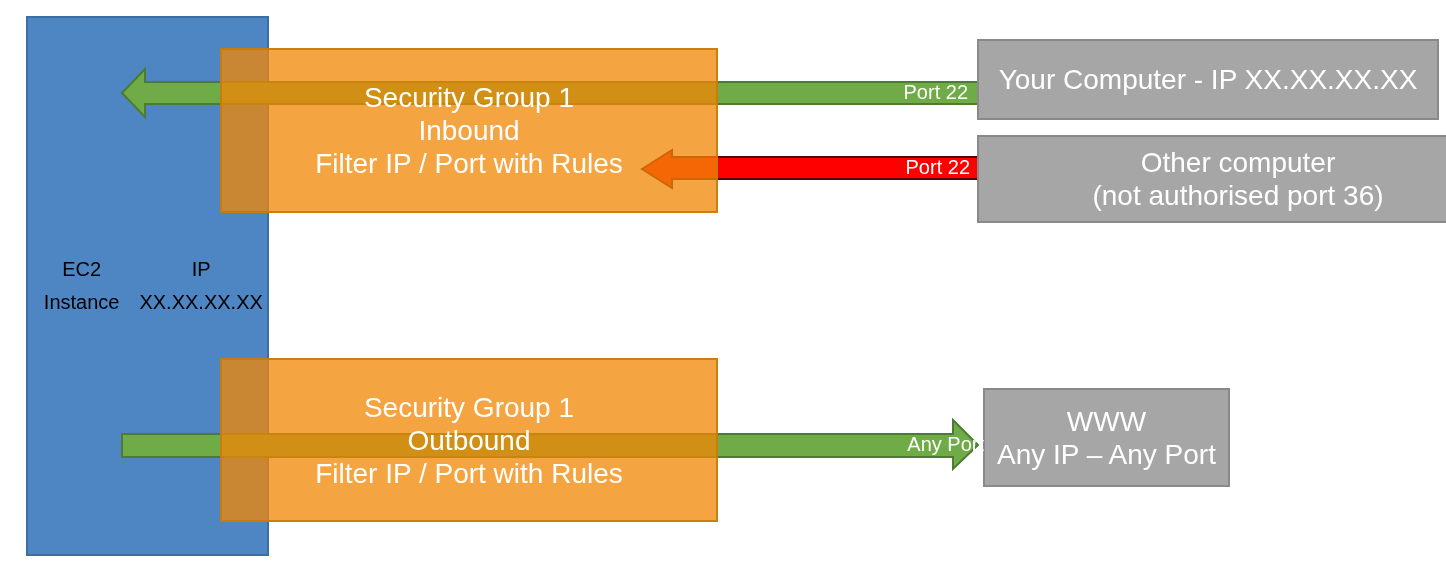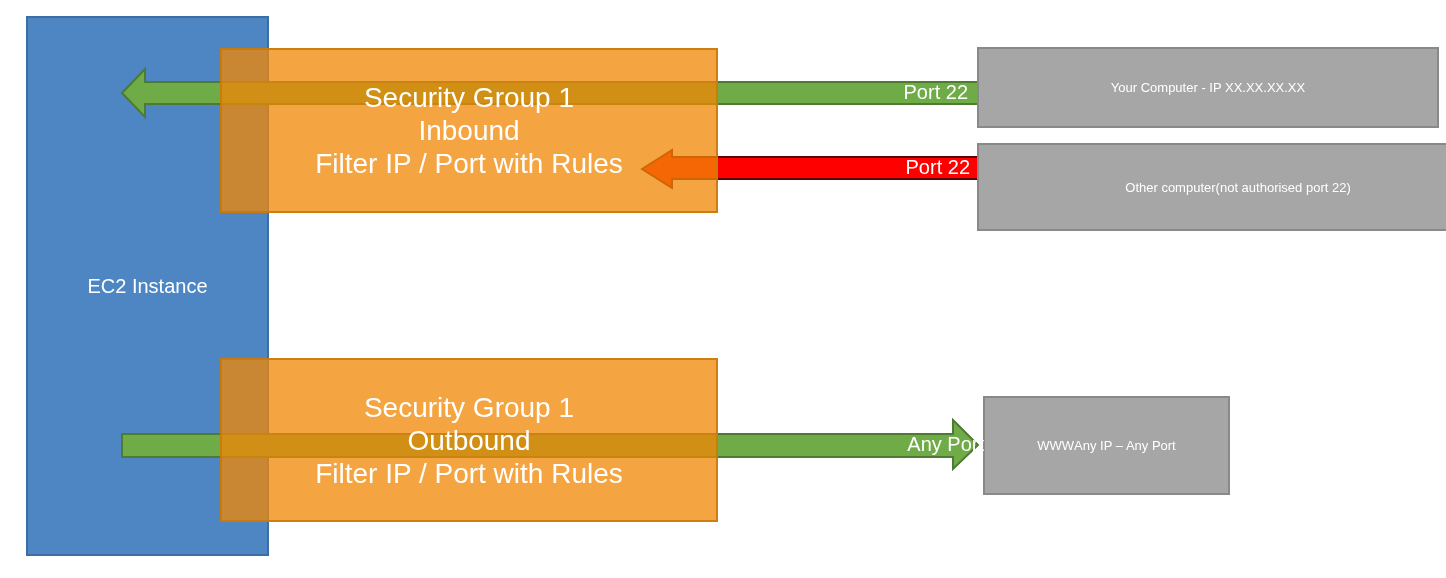--- a/index.html
+++ b/index.html
@@ -11,43 +11,43 @@
     font-family: "Liberation Sans", sans-serif;
     overflow: hidden;
   }
   .abs { position: absolute; }
   
   .ec2-box {
     left: 26px; top: 16px; width: 239px; height: 536px;
     background: #4E86C3;
     border: 2px solid #3A6EA5;
     z-index: 1;
-    display: flex; flex-direction: column; justify-content: center; align-items: center;
-    color: #ffffff; font-size: 20px; line-height: 33px; text-align: center;
+    display: flex; flex-direction: row; justify-content: flex-end; align-items: center;
+    color: #000000; font-size: 20px; line-height: 33px; text-align: center;
   }
   
   .arrow-svg { z-index: 2; }
   
   .sg-box {
     left: 220px; width: 494px;
     background: rgba(240,135,5,0.76);
     border: 2px solid rgba(198,122,10,0.88);
     z-index: 3;
     display: flex; flex-direction: column; justify-content: center; align-items: center;
     color: #ffffff; font-size: 28px; line-height: 33px; text-align: center;
   }
   .sg-inbound  { top: 48px;  height: 161px; }
   .sg-outbound { top: 358px; height: 160px; }
   
   .gray-box {
     background: #A6A6A6;
     border: 2px solid #898989;
     z-index: 3;
-    display: flex; flex-direction: row; justify-content: center; align-items: center;
-    color: #ffffff; font-size: 13px; line-height: 33px; text-align: center; margin-top: 8px;
+    display: flex; flex-direction: column; justify-content: center; align-items: center;
+    color: #ffffff; font-size: 28px; line-height: 33px; text-align: center;
   }
   .gray-your-computer  { left: 977px; top: 39px;  width: 458px; height: 77px; }
   .gray-other-computer { left: 977px; top: 135px; width: 458px; height: 84px; padding-left: 30px; }
   .gray-www            { left: 983px; top: 388px; width: 243px; height: 95px; }
   
   .port-label {
     z-index: 4;
     width: 150px; height: 32px; line-height: 22px;
     color: #ffffff; font-size: 20px; text-align: right;
     white-space: nowrap;
@@ -56,20 +56,21 @@
   .lbl-port22-red   { left: 820px; top: 156px; }
   .lbl-anyport      { left: 834px; top: 433px; }
 </style>
 </head>
 <body>
 
 <div class="canvas">
 
   <div class="abs ec2-box">
     <div>EC2 Instance</div>
+    <div>IP XX.XX.XX.XX</div>
   </div>
 
   <svg class="abs arrow-svg" style="left:118px; top:66px;" width="862" height="54" viewBox="0 0 862 54">
     <polygon points="4,27 27,3 27,16 860,16 860,38 27,38 27,51" fill="#6FAC47" stroke="#4E7A31" stroke-width="2" stroke-linejoin="miter"></polygon>
   </svg>
 
   <svg class="abs arrow-svg" style="left:630px; top:146px;" width="350" height="46" viewBox="0 0 350 46">
     <polygon points="12,23 42,4 42,11 348,11 348,33 42,33 42,42" fill="#FF0000" stroke="#5A0000" stroke-width="2" stroke-linejoin="miter"></polygon>
   </svg>
 
@@ -88,21 +89,21 @@
     <div>Outbound</div>
     <div>Filter IP / Port with Rules</div>
   </div>
 
   <div class="abs gray-box gray-your-computer">
     <div>Your Computer - IP XX.XX.XX.XX</div>
   </div>
 
   <div class="abs gray-box gray-other-computer">
     <div>Other computer</div>
-    <div>(not authorised port 22)</div>
+    <div>(not authorised port 36)</div>
   </div>
 
   <div class="abs gray-box gray-www">
     <div>WWW</div>
     <div>Any IP – Any Port</div>
   </div>
 
   <div class="abs port-label lbl-port22-green">Port 22</div>
   <div class="abs port-label lbl-port22-red">Port 22</div>
   <div class="abs port-label lbl-anyport">Any Port</div>

